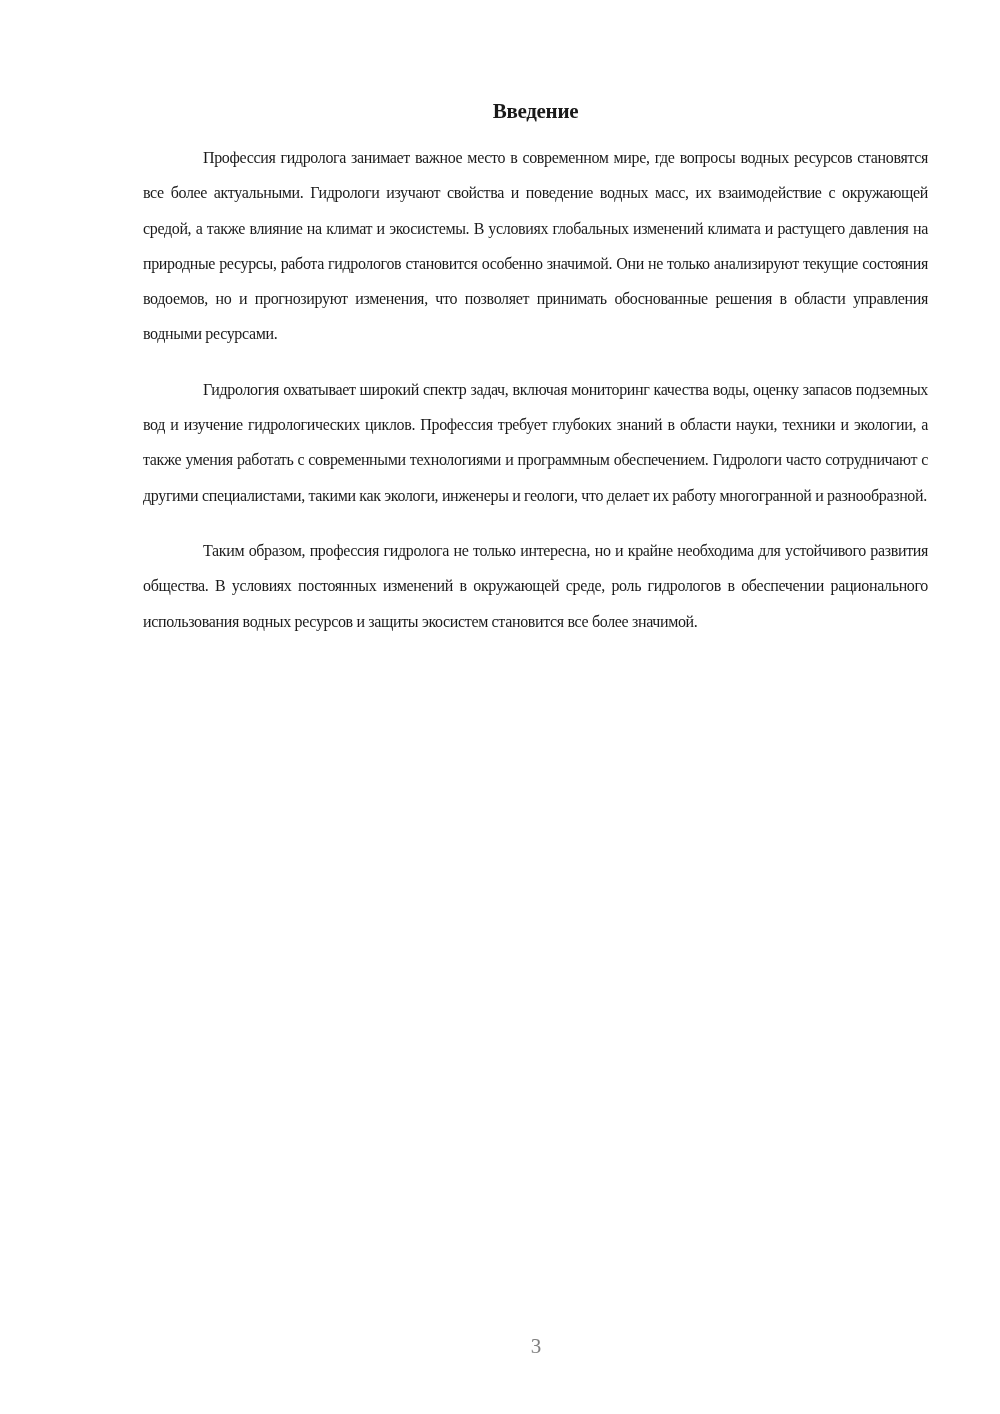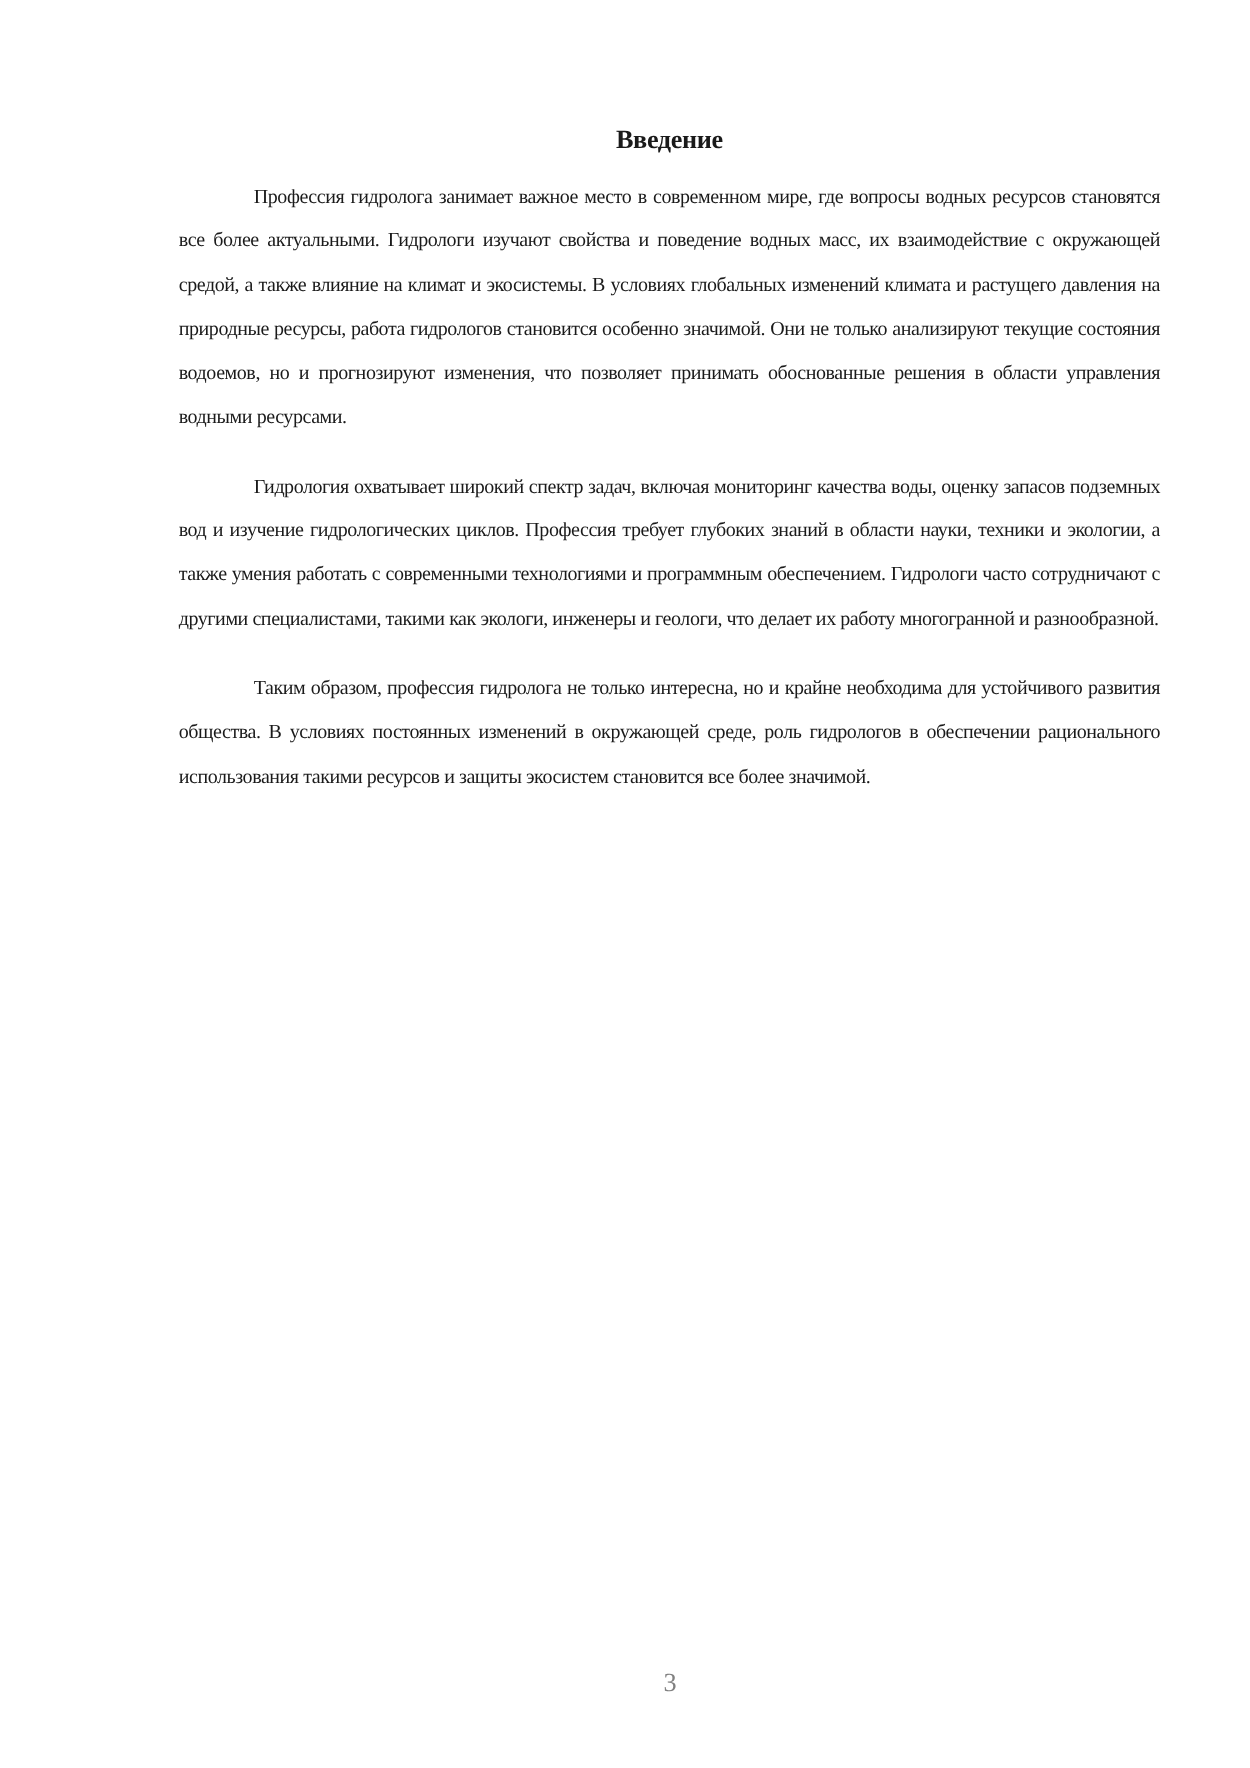--- a/index.html
+++ b/index.html
@@ -57,16 +57,16 @@
     }
   </style>
 </head>
 <body>
 
 <div class="page">
   <div class="content">
     <h1 class="title">Введение</h1>
     <p class="para">Профессия гидролога занимает важное место в современном мире, где вопросы водных ресурсов становятся все более актуальными. Гидрологи изучают свойства и поведение водных масс, их взаимодействие с окружающей средой, а также влияние на климат и экосистемы. В условиях глобальных изменений климата и растущего давления на природные ресурсы, работа гидрологов становится особенно значимой. Они не только анализируют текущие состояния водоемов, но и прогнозируют изменения, что позволяет принимать обоснованные решения в области управления водными ресурсами.</p>
     <p class="para">Гидрология охватывает широкий спектр задач, включая мониторинг качества воды, оценку запасов подземных вод и изучение гидрологических циклов. Профессия требует глубоких знаний в области науки, техники и экологии, а также умения работать с современными технологиями и программным обеспечением. Гидрологи часто сотрудничают с другими специалистами, такими как экологи, инженеры и геологи, что делает их работу многогранной и разнообразной.</p>
-    <p class="para">Таким образом, профессия гидролога не только интересна, но и крайне необходима для устойчивого развития общества. В условиях постоянных изменений в окружающей среде, роль гидрологов в обеспечении рационального использования такими ресурсов и защиты экосистем становится все более значимой.</p>
+    <p class="para">Таким образом, профессия гидролога не только интересна, но и крайне необходима для устойчивого развития общества. В условиях постоянных изменений в окружающей среде, роль гидрологов в обеспечении рационального использования водных ресурсов и защиты экосистем становится все более значимой.</p>
   </div>
   <div class="page-number">3</div>
 </div>
 
 </body></html>

